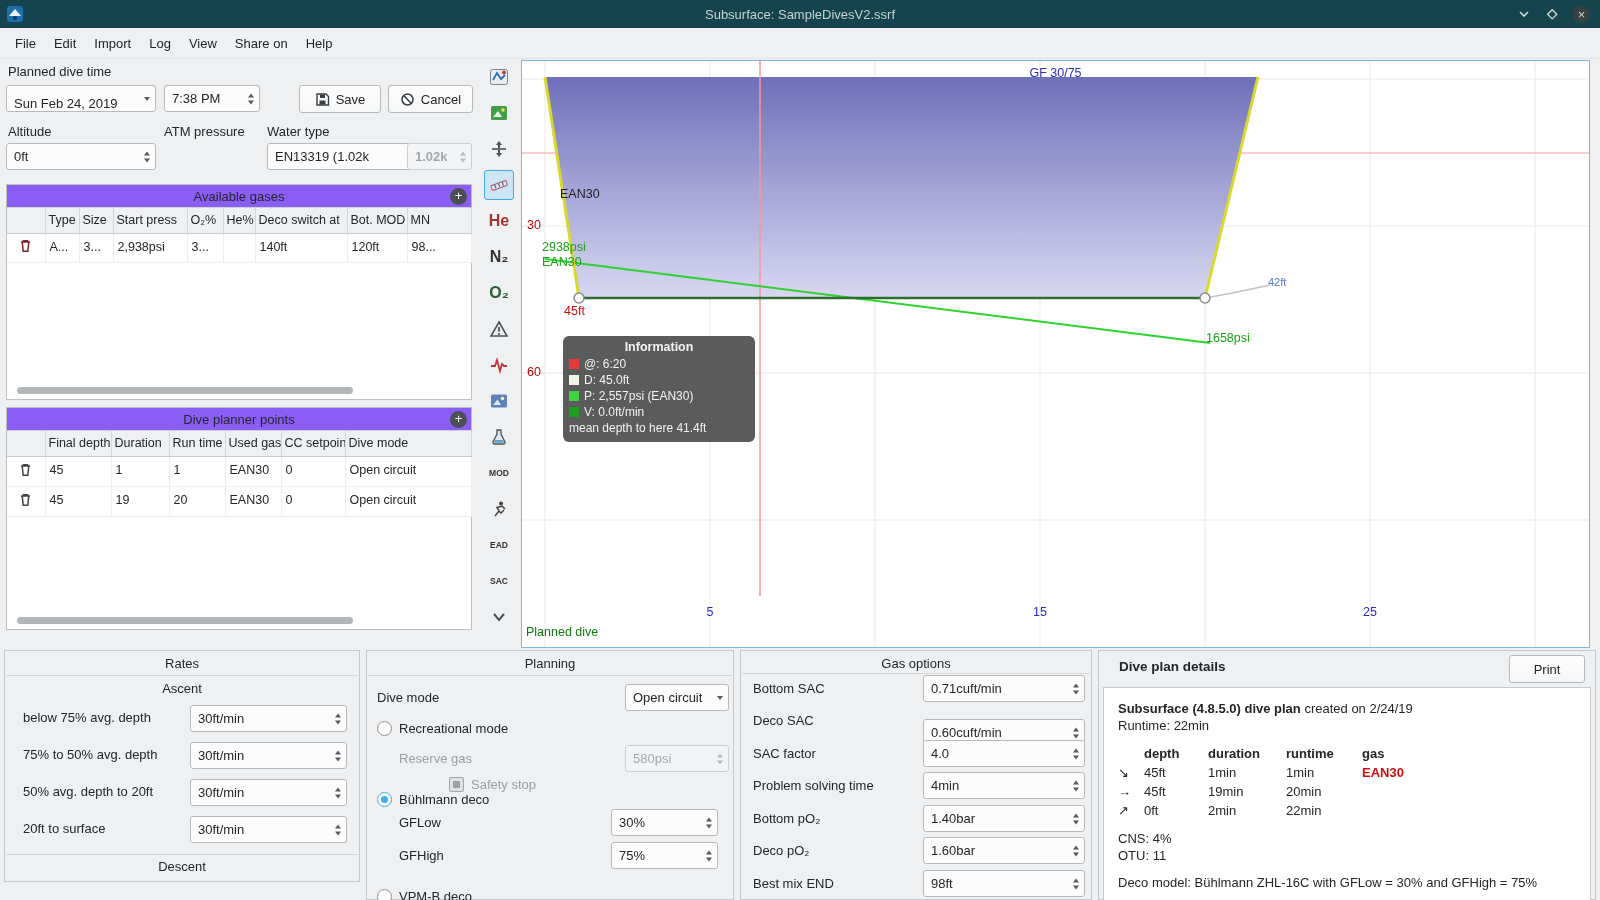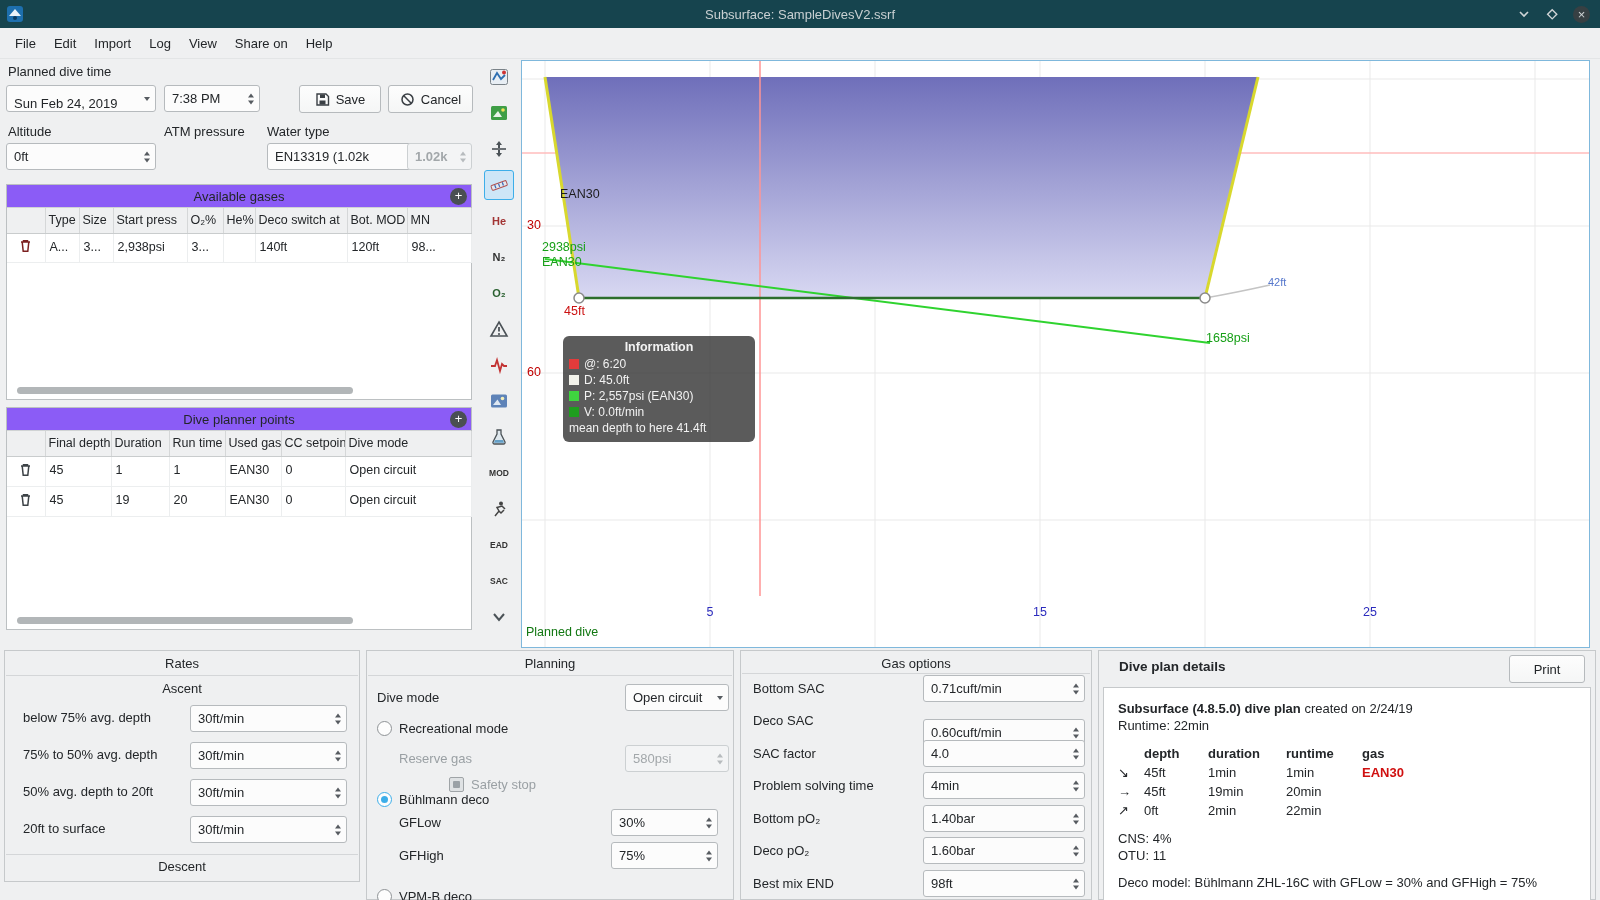--- a/index.html
+++ b/index.html
@@ -39,21 +39,21 @@
   .gtable th{background:#eff0f1;border-right:1px solid #d5d7d8;border-bottom:1px solid #c9cccd;font-weight:normal;height:25px;padding:0 3px;overflow:hidden;white-space:nowrap;text-align:left;}
   .gtable td{border-right:1px solid #eceeef;border-bottom:1px solid #eceeef;padding:1px 4px;overflow:hidden;text-align:left;line-height:1.1;}
   .gases td{height:29px;} .points td{height:30px;}
   .iconcell{text-align:center !important;}
   .hscroll{position:absolute;left:10px;width:336px;height:7px;border-radius:3.5px;background:#b2b6b8;}
 
   
   .ptoolbar{position:absolute;left:477px;top:62px;width:44px;display:flex;flex-direction:column;align-items:center;gap:6px;}
   .pt-btn{width:30px;height:30px;border-radius:3px;display:flex;align-items:center;justify-content:center;border:1px solid transparent;}
   .pt-btn.active{background:#cde6f7;border-color:#3daee9;}
-  .pt-txt{font-size:11px;font-weight:bold;color:#333;}
+  .pt-txt{font-size:16px;font-weight:bold;color:#333;}
   .pt-txt.small{font-size:8.5px;}
   .pt-txt.he{color:#a23434;} .pt-txt.o2{color:#2a6030;}
 
   
   .chart{position:absolute;left:521px;top:60px;width:1069px;height:588px;background:#fff;border:1px solid #7fb8dc;}
   .ch-label{position:absolute;font-size:12.5px;white-space:nowrap;}
   .tooltip{position:absolute;left:41px;top:275px;width:192px;height:106px;background:rgba(45,45,45,0.78);border-radius:6px;color:#f2f2f2;padding:4px 6px;}
   .tt-title{text-align:center;font-weight:bold;font-size:12.5px;margin-bottom:2px;}
   .tt-row{display:flex;align-items:center;gap:5px;font-size:12px;height:16px;}
   .chip{width:10px;height:10px;display:inline-block;flex:none;}
@@ -388,20 +388,21 @@
       <line x1="238" y1="0" x2="238" y2="535" stroke="#ff9494" stroke-width="1.5"></line>
       <path d="M683,237 C712,232 730,228 748,224" stroke="#c4c4c4" fill="none" stroke-width="1.5"></path>
       <line x1="23" y1="198" x2="688" y2="282" stroke="#2fd32f" stroke-width="2"></line>
       <line x1="23" y1="16" x2="57" y2="237" stroke="#d8d82e" stroke-width="3"></line>
       <line x1="57" y1="237" x2="683" y2="237" stroke="#2c6e2c" stroke-width="2.5"></line>
       <line x1="683" y1="237" x2="736" y2="16" stroke="#d8d82e" stroke-width="3"></line>
       <circle cx="57" cy="237" r="5" fill="#ffffff" stroke="#8a8a8a" stroke-width="1.5"></circle>
       <circle cx="683" cy="237" r="5" fill="#ffffff" stroke="#8a8a8a" stroke-width="1.5"></circle>
     </svg>
 
+    <div class="ch-label" style="left:0;right:0;top:5px;text-align:center;color:#2b2bbd;">GF 30/75</div>
     <div class="ch-label" style="left:5px;top:157px;color:#c00000;">30</div>
     <div class="ch-label" style="left:5px;top:304px;color:#c00000;">60</div>
     <div class="ch-label" style="left:178px;top:544px;width:20px;text-align:center;color:#2b2bbd;">5</div>
     <div class="ch-label" style="left:503px;top:544px;width:30px;text-align:center;color:#2b2bbd;">15</div>
     <div class="ch-label" style="left:833px;top:544px;width:30px;text-align:center;color:#2b2bbd;">25</div>
     <div class="ch-label" style="left:38px;top:126px;color:#1c1c1c;">EAN30</div>
     <div class="ch-label" style="left:20px;top:179px;color:#18a018;">2938psi</div>
     <div class="ch-label" style="left:20px;top:194px;color:#18a018;">EAN30</div>
     <div class="ch-label" style="left:42px;top:243px;color:#cc1111;">45ft</div>
     <div class="ch-label" style="left:746px;top:215px;color:#5577cc;font-size:11px;">42ft</div>

